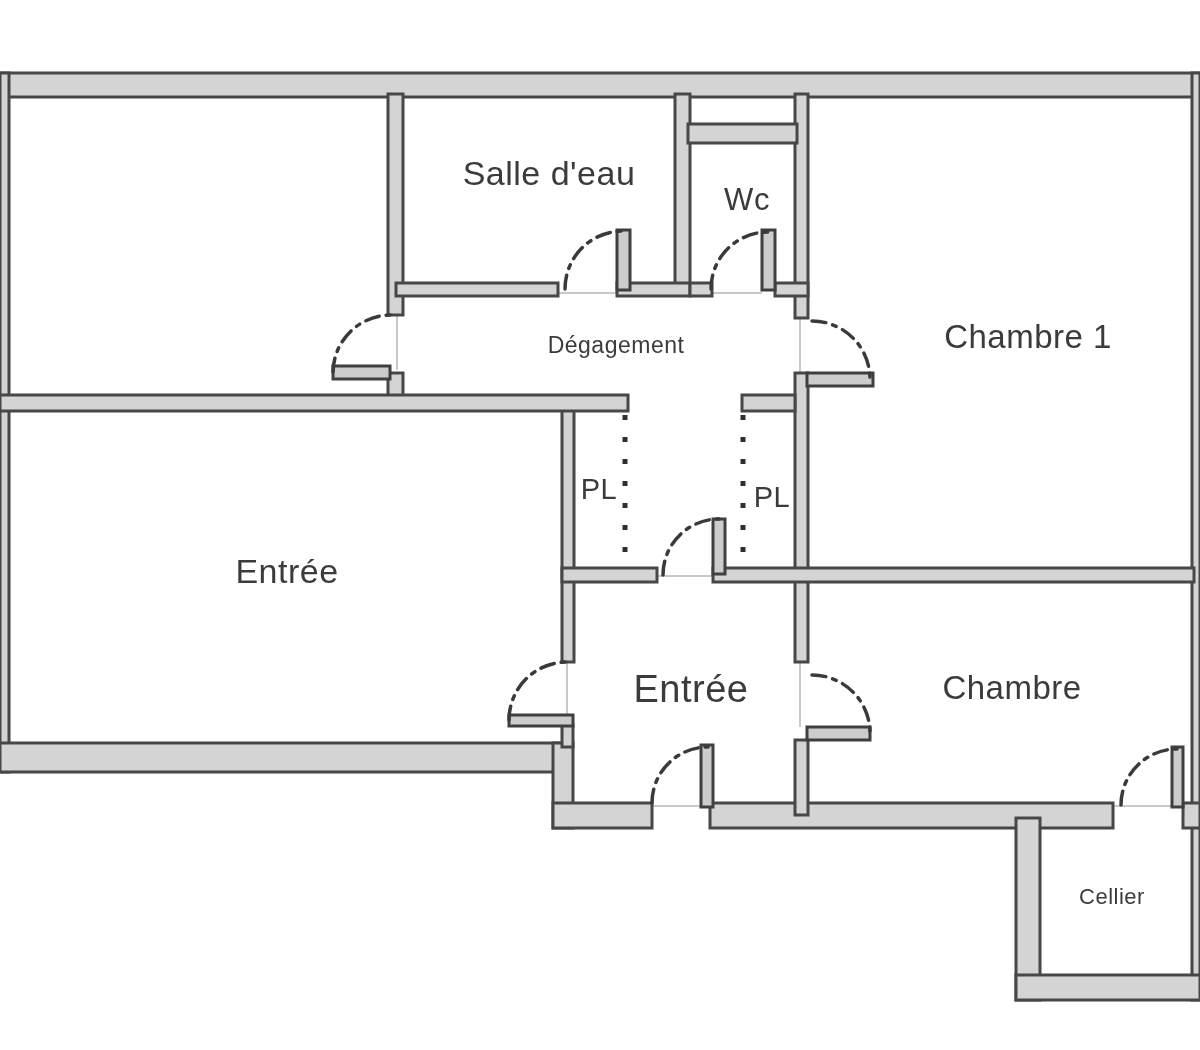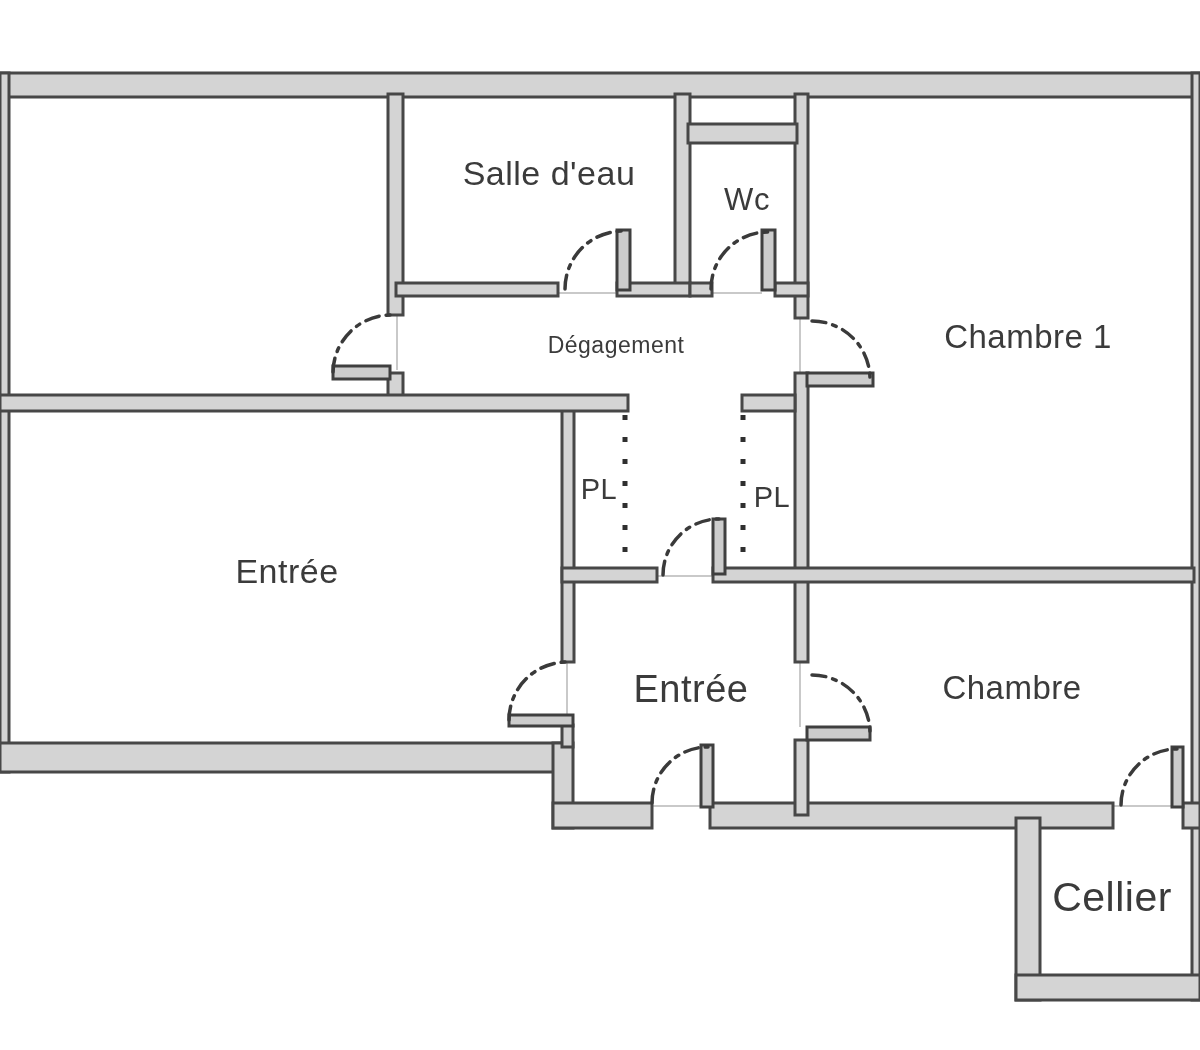--- a/index.html
+++ b/index.html
@@ -27,21 +27,21 @@
   .lbl-chambre2{left:216px;top:240px;font-size:33px;}
   .lbl-salle-deau{left:549px;top:173px;font-size:34px;}
   .lbl-wc{left:747px;top:200px;font-size:31px;}
   .lbl-chambre1{left:1028px;top:337px;font-size:33px;}
   .lbl-degagement{left:616px;top:345px;font-size:23px;}
   .lbl-pl-left{left:599px;top:489px;font-size:29px;}
   .lbl-pl-right{left:772px;top:497px;font-size:29px;}
   .lbl-sejour{left:287px;top:571px;font-size:34px;}
   .lbl-entree{left:691px;top:689px;font-size:38px;}
   .lbl-cuisine{left:1012px;top:688px;font-size:33px;}
-  .lbl-cellier{left:1112px;top:897px;font-size:41px;}
+  .lbl-cellier{left:1112px;top:897px;font-size:22px;}
 </style>
 </head>
 <body>
 
 <div class="plan">
 
   <svg viewBox="0 0 1200 1050">
 
     <g>
       <line class="threshold" x1="558" y1="293" x2="617" y2="293"></line>

